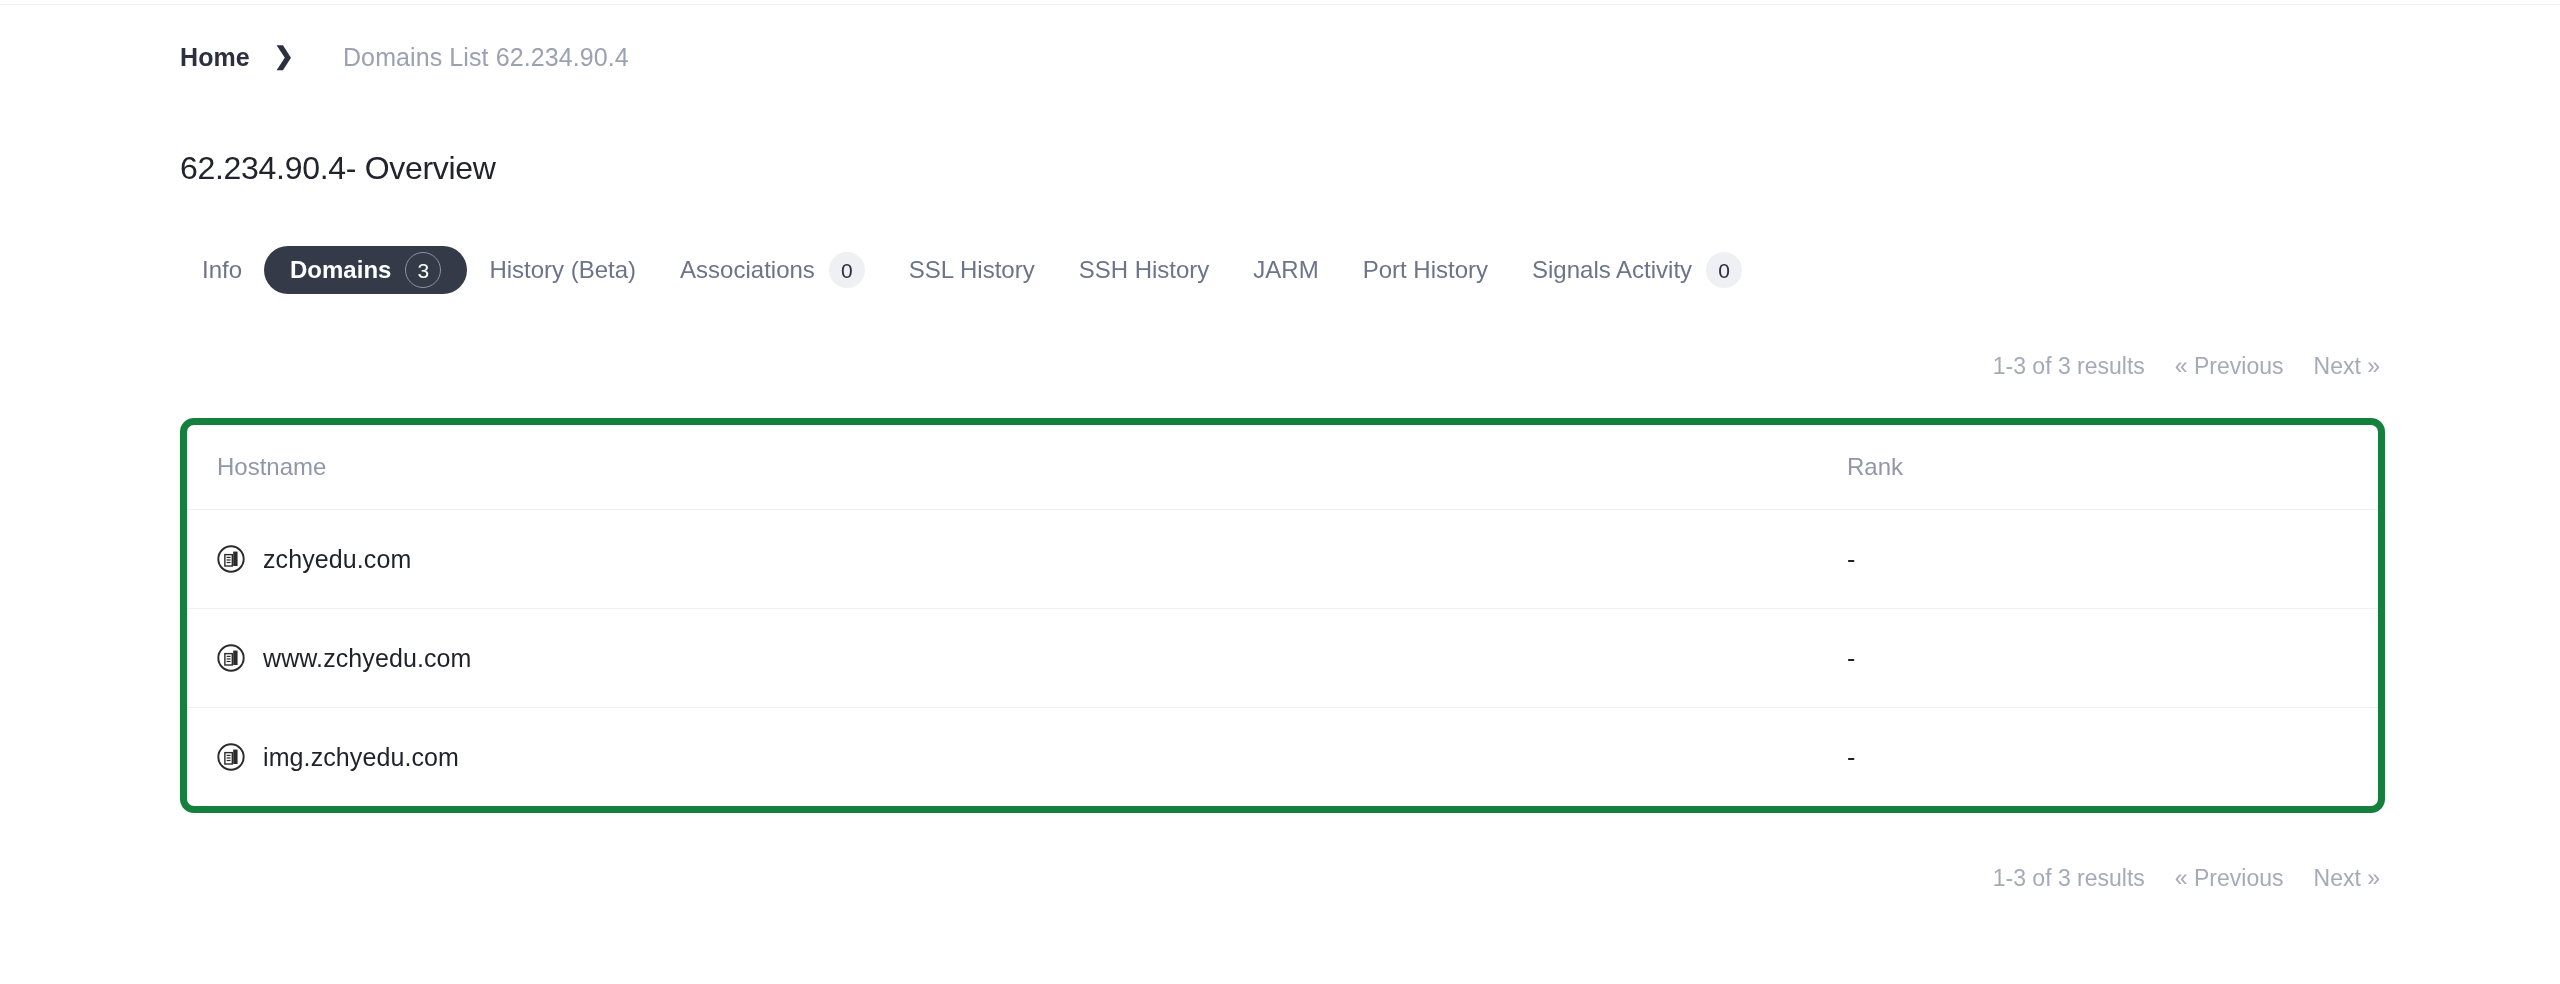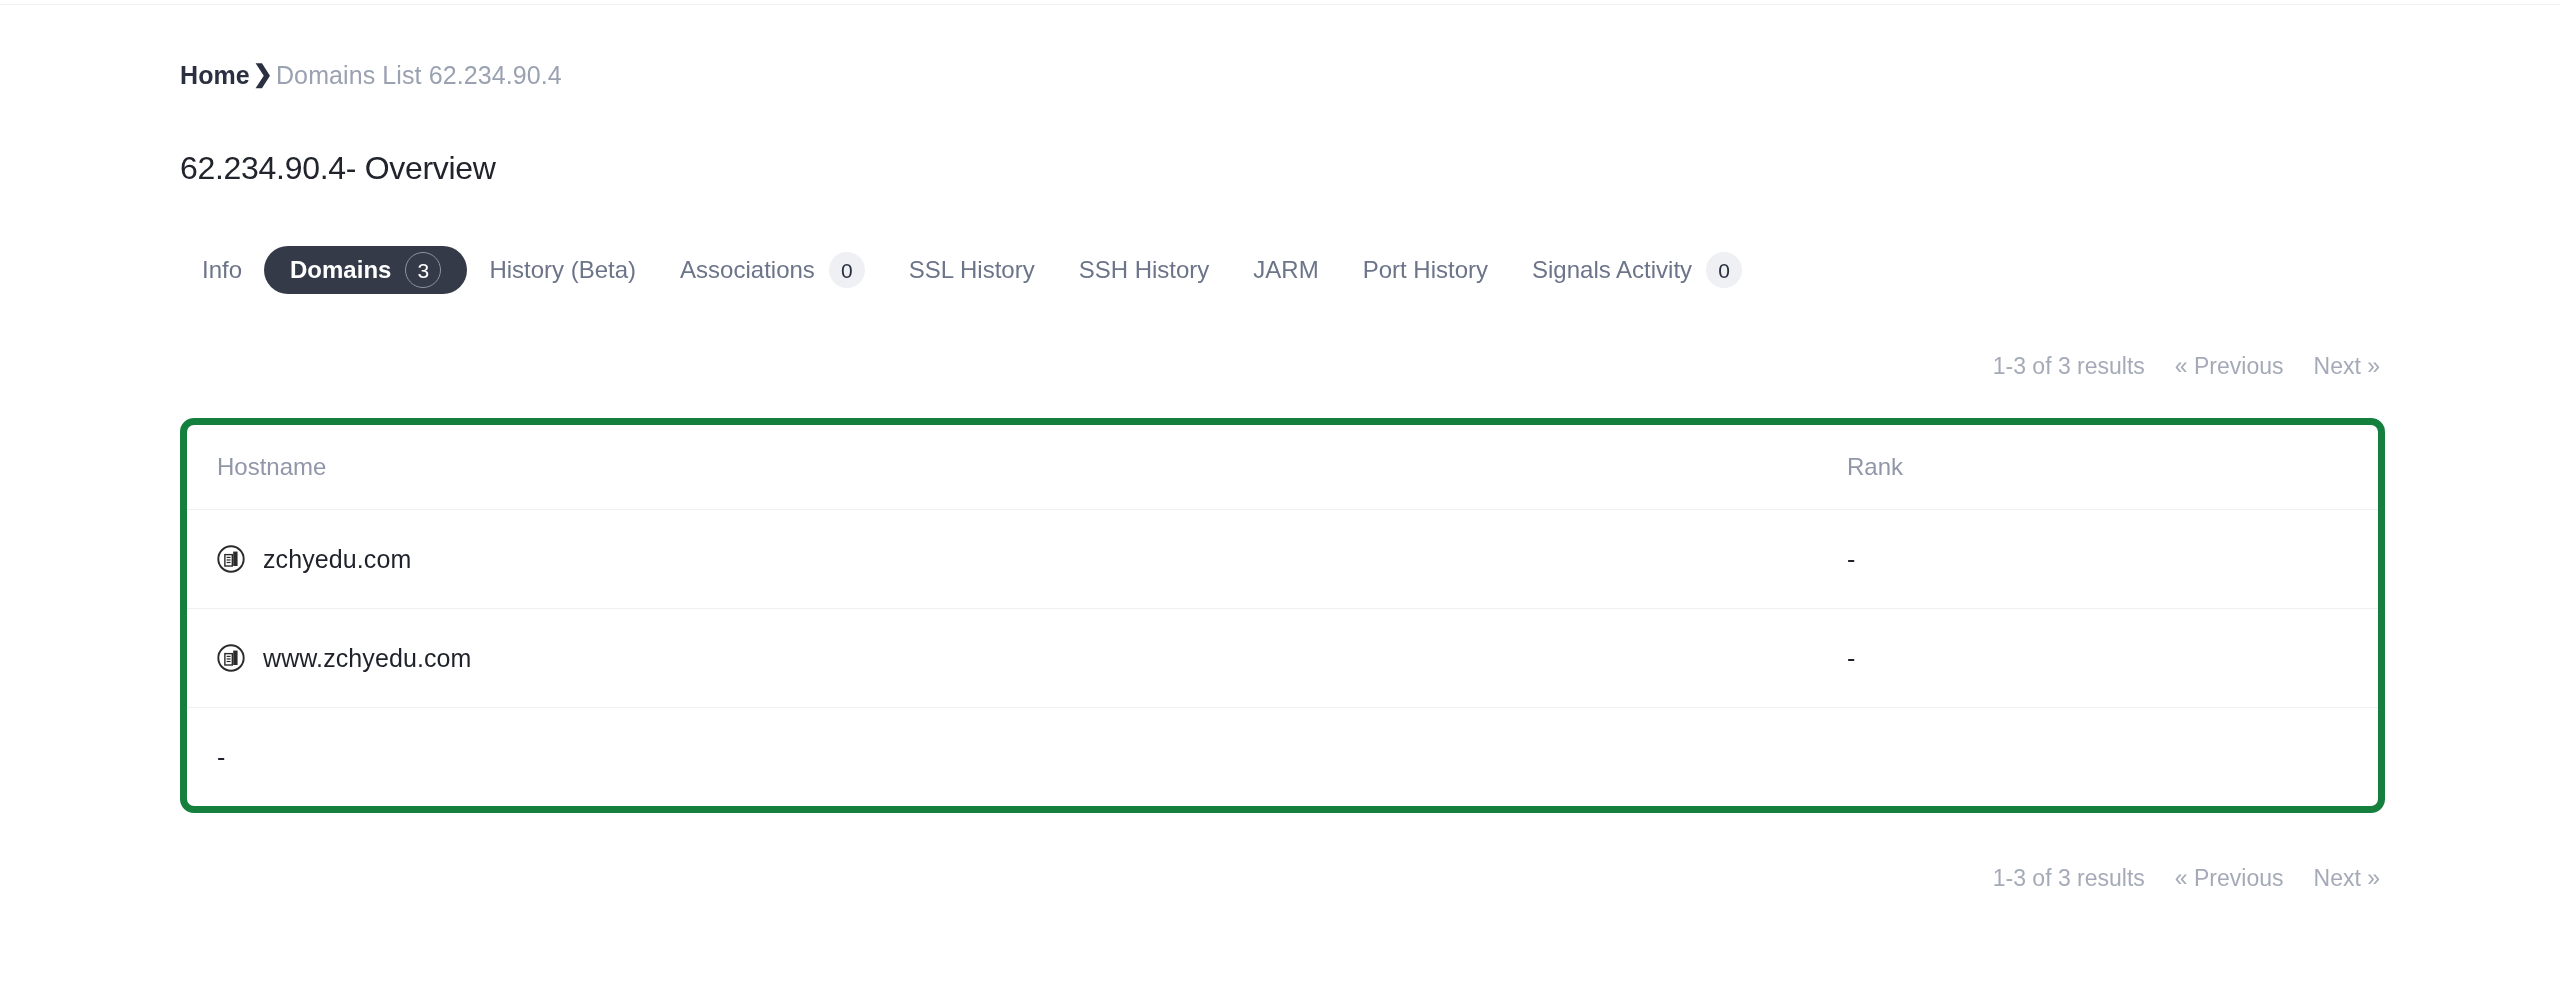--- a/index.html
+++ b/index.html
@@ -34,24 +34,24 @@
     position: absolute;
     left: 180px;
     top: 0;
     width: 2380px;
   }
 
   
   .breadcrumb {
     position: absolute;
     left: 0;
-    top: 60px;
-    display: flex;
-    align-items: center;
-    gap: 3px;
+    top: 42px;
+    display: flex;
+    align-items: center;
+    gap: 24px;
     font-size: 25px;
     line-height: 30px;
     justify-content: space-between;
   }
   .crumb-home {
     color: #2b3040;
     font-weight: 700;
     text-decoration: none;
     letter-spacing: .1px;
   }
@@ -59,20 +59,21 @@
     color: #2b3040;
     font-size: 24px;
     font-weight: 700;
     line-height: 1;
     transform: translateY(-1px);
   }
   .crumb-current {
     color: #9aa1b1;
     font-weight: 400;
     letter-spacing: .1px;
+    margin-left: 25px;
   }
 
   
   .page-title {
     position: absolute;
     left: 0;
     top: 140px;
     font-size: 32px;
     line-height: 56px;
     font-weight: 400;
@@ -290,20 +291,31 @@
             <rect x="11" y="16.4" width="4.5" height="1.4" fill="#2b2b2b"></rect>
             <rect x="11" y="19.3" width="4.5" height="1.4" fill="#2b2b2b"></rect>
             <rect x="18.5" y="7.5" width="5" height="16.5" fill="#2b2b2b"></rect>
           </svg>
           <span class="cell-text">www.zchyedu.com</span>
         </div>
         <div class="col-rank cell-rank">-</div>
       </div>
 
       <div class="row">
+        <div class="col-host">
+          <svg class="fav-icon" viewBox="0 0 32 32" aria-hidden="true">
+            <circle cx="16" cy="16" r="14.5" fill="#ffffff" stroke="#2b2b2b" stroke-width="2.2"></circle>
+            <rect x="9" y="11" width="8.5" height="13" fill="#ffffff" stroke="#2b2b2b" stroke-width="1.6"></rect>
+            <rect x="11" y="13.5" width="4.5" height="1.4" fill="#2b2b2b"></rect>
+            <rect x="11" y="16.4" width="4.5" height="1.4" fill="#2b2b2b"></rect>
+            <rect x="11" y="19.3" width="4.5" height="1.4" fill="#2b2b2b"></rect>
+            <rect x="18.5" y="7.5" width="5" height="16.5" fill="#2b2b2b"></rect>
+          </svg>
+          <span class="cell-text">img.zchyedu.com</span>
+        </div>
         <div class="col-rank cell-rank">-</div>
       </div>
 
     </div>
 
     <div class="pager bottom">
       <span class="pager-info">1-3 of 3 results</span>
       <a class="pager-link">« Previous</a>
       <a class="pager-link">Next »</a>
     </div>

